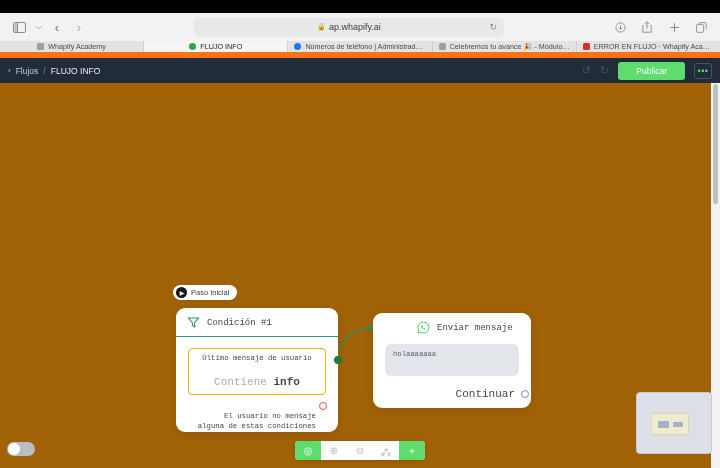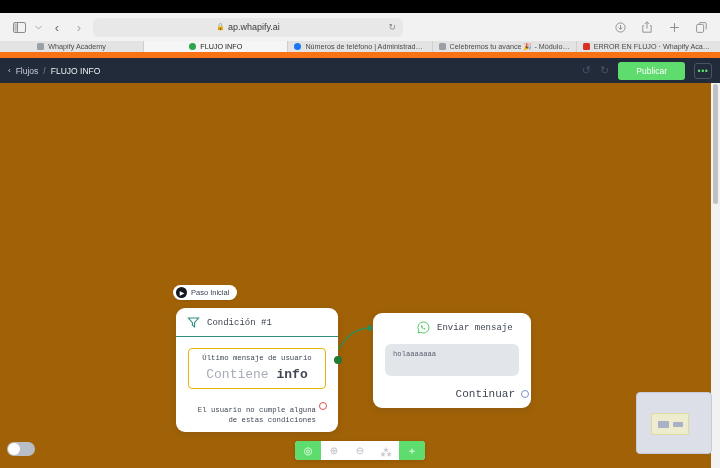--- a/index.html
+++ b/index.html
@@ -39,20 +39,21 @@
     font-size: 13px;
     color: #a9a9ad;
     width: 16px;
     text-align: center;
     line-height: 1;
   }
   .nav-arrow.active { color: #6d6d70; }
   #url-bar-wrap {
     flex: 1;
     display: flex;
+    justify-content: center;
   }
   #url-bar {
     width: 310px;
     height: 19px;
     background: #e8e8e8;
     border-radius: 5px;
     display: flex;
     align-items: center;
     justify-content: center;
     position: relative;
@@ -220,21 +221,21 @@
 
   
   .cond-box {
     margin: 11px 12px 0 12px;
     border: 1px solid #eab308;
     border-radius: 4px;
     padding: 5px 8px 6px 8px;
     text-align: center;
   }
   .cond-line1 { font-size: 7.3px; color: #3f4653; }
-  .cond-line2 { font-size: 13px; color: #a6acb7; margin-top: 5px; }
+  .cond-line2 { font-size: 11px; color: #a6acb7; margin-top: 14px; }
   .cond-line2 b { color: #3f4653; font-weight: 700; }
 
   .cond-else {
     margin: 17px 22px 0 18px;
     text-align: right;
     font-size: 7.3px;
     color: #3f4653;
     line-height: 1.35;
   }
 
@@ -478,21 +479,21 @@
 
     <div class="cond-box">
       <div class="cond-line1">Último mensaje de usuario</div>
       <div class="cond-line2">
         <span>Contiene</span>
         <b>info</b>
       </div>
     </div>
     <span class="port port-green" style="right:-4px;top:48px;"></span>
 
-    <div class="cond-else">El usuario no cumple alguna de estas condiciones</div>
+    <div class="cond-else">El usuario no mensaje alguna de estas condiciones</div>
     <span class="port port-red" style="right:11px;top:94px;"></span>
   </div>
 
   <div class="node" id="node-message">
     <div class="node-header">
       <span class="header-icon">
         <svg width="13" height="13" viewBox="0 0 16 16" fill="none" stroke="#3fc254" stroke-width="1.1">
           <path d="M8 1.2 A6.8 6.8 0 0 0 2.1 11.5 L1.3 14.7 L4.6 13.9 A6.8 6.8 0 1 0 8 1.2 Z"></path>
           <path d="M5.6 5.1 C5.2 5.1 5 5.6 5 6.2 C5 7.6 6.6 9.6 8.4 10.3 C9.2 10.6 9.9 10.4 10.2 10 C10.4 9.7 10.3 9.4 10 9.2 L9.2 8.8 C9 8.7 8.8 8.8 8.7 9 L8.4 9.4 C7.6 9.1 6.9 8.4 6.6 7.6 L7 7.3 C7.2 7.2 7.3 7 7.2 6.8 L6.8 6 C6.7 5.7 6.3 5.1 5.6 5.1 Z" fill="#3fc254" stroke="none"></path>
         </svg>

